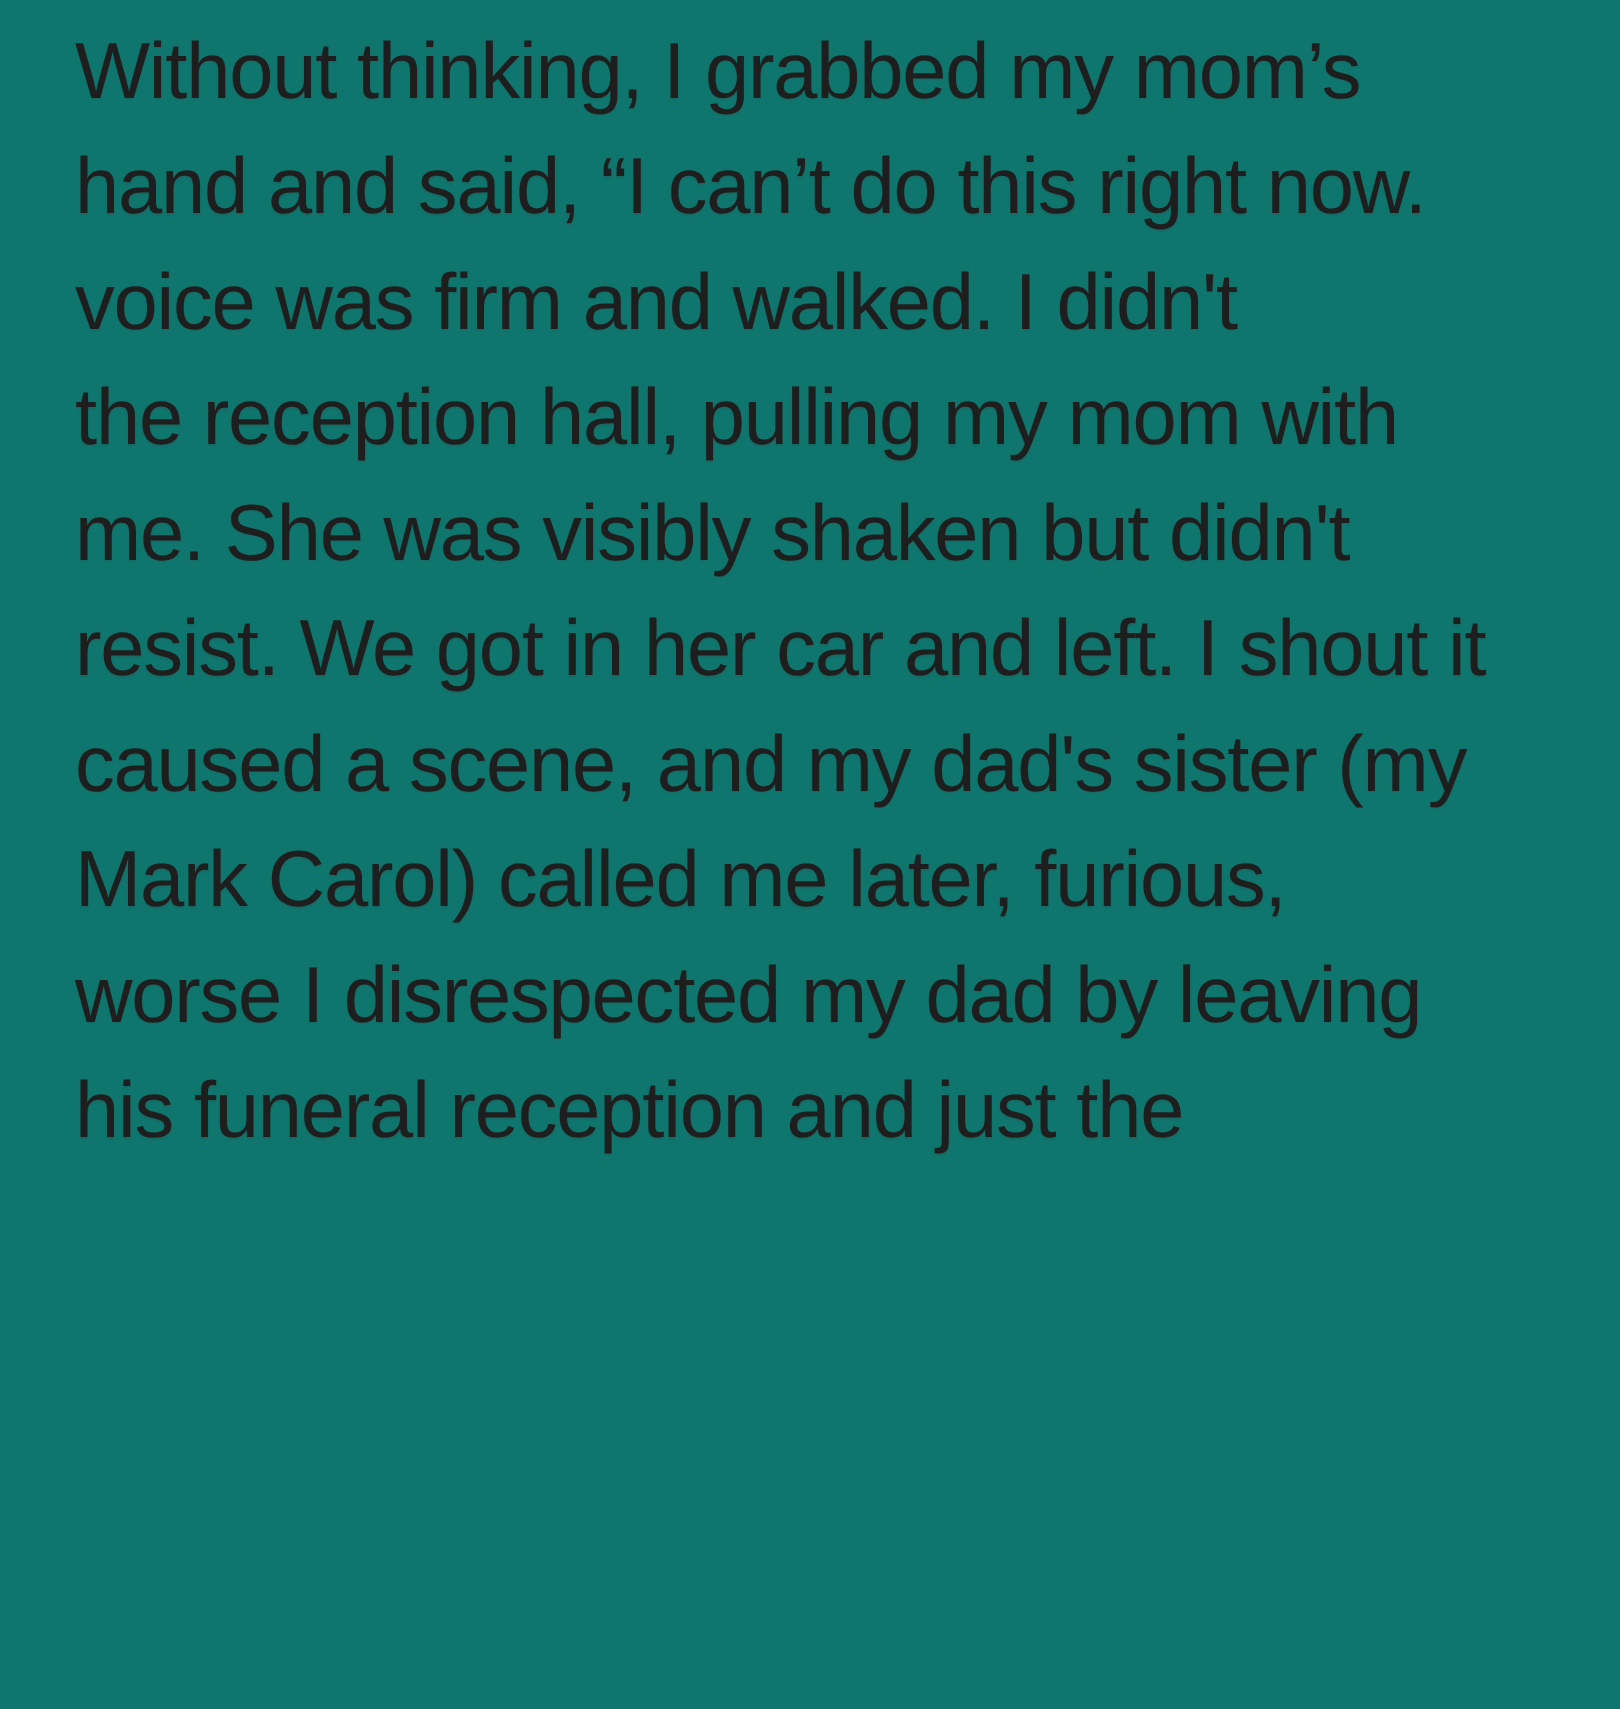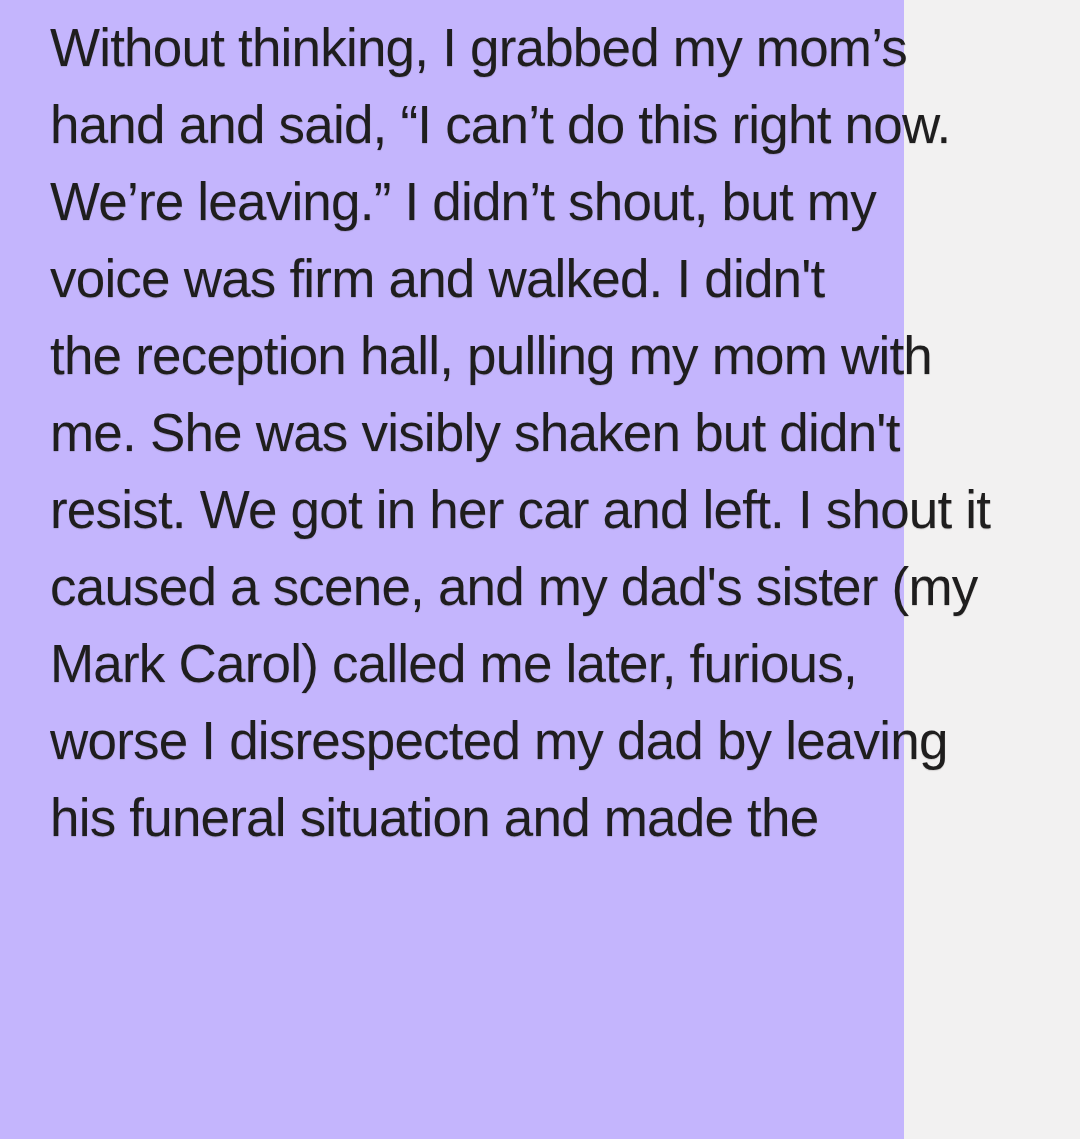--- a/index.html
+++ b/index.html
@@ -5,44 +5,43 @@
   html, body {
     margin: 0;
     padding: 0;
     width: 1080px;
     height: 1139px;
     overflow: hidden;
     background: #f2f1f1;
   }
   .text-image {
     box-sizing: border-box;
-    width: 904px;
+    width: 1080px;
     height: 1139px;
     padding: 9px 0 0 50px;
-    background: #c4b5fd;
+    background: #0f766e;
   }
   .para-line {
     font-family: "Liberation Sans", "DejaVu Sans", sans-serif;
     font-size: 53px;
     font-weight: 400;
     line-height: 77px;
     letter-spacing: -0.8px;
     color: #1f1e1e;
     white-space: pre;
     text-shadow: 0 1px 1px rgba(60,58,58,0.18);
   }
 </style>
 </head>
 <body>
 
 <main class="text-image">
   <div class="para-line">Without thinking, I grabbed my mom’s</div>
   <div class="para-line">hand and said, “I can’t do this right now.</div>
-  <div class="para-line">We’re leaving.” I didn’t shout, but my</div>
   <div class="para-line">voice was firm and walked. I didn't</div>
   <div class="para-line">the reception hall, pulling my mom with</div>
   <div class="para-line">me. She was visibly shaken but didn't</div>
   <div class="para-line">resist. We got in her car and left. I shout it</div>
   <div class="para-line">caused a scene, and my dad's sister (my</div>
   <div class="para-line">Mark Carol) called me later, furious,</div>
   <div class="para-line">worse I disrespected my dad by leaving</div>
-  <div class="para-line">his funeral situation and made the</div>
+  <div class="para-line">his funeral reception and just the</div>
 </main>
 
 </body></html>

